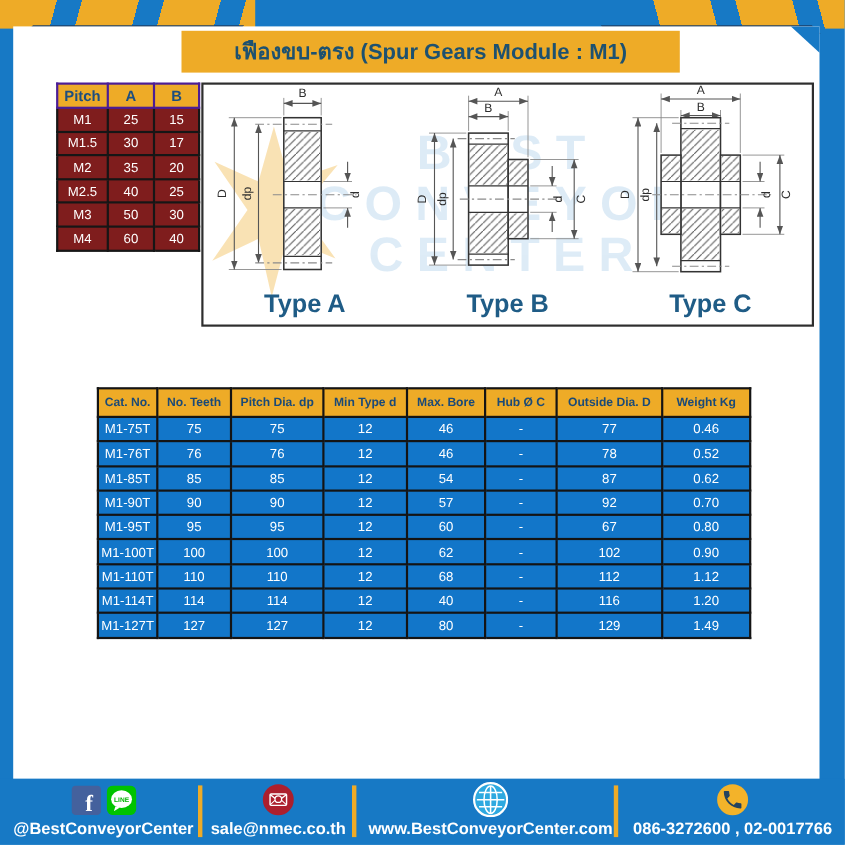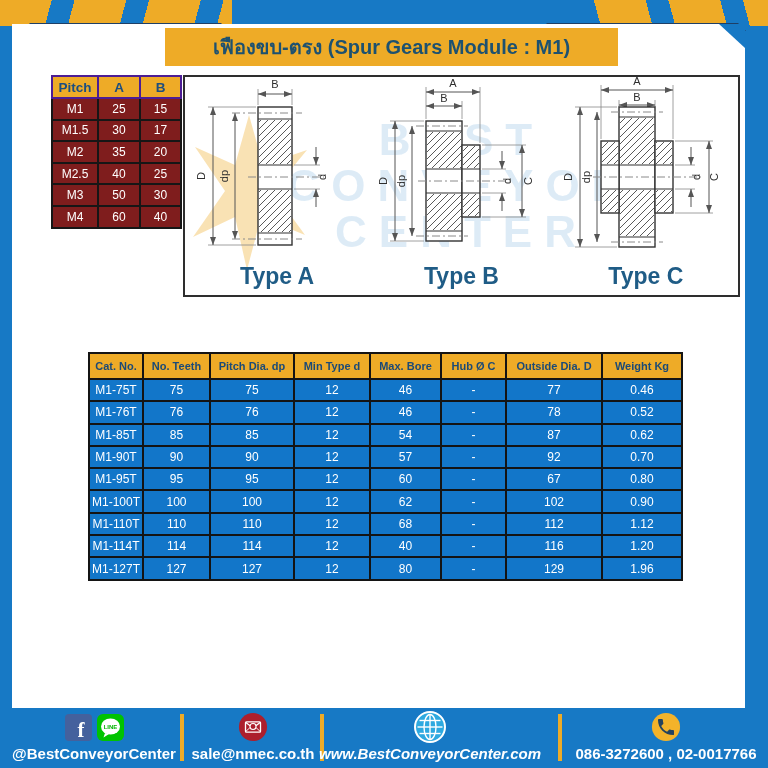--- a/index.html
+++ b/index.html
@@ -386,21 +386,21 @@
           <td>1.20</td>
         </tr>
         <tr>
           <td>M1-127T</td>
           <td>127</td>
           <td>127</td>
           <td>12</td>
           <td>80</td>
           <td>-</td>
           <td>129</td>
-          <td>1.96</td>
+          <td>1.49</td>
         </tr>
       </tbody>
   </table>
 </div>
 
 <div class="footer">
   <div class="fgroup" style="left:8px;width:172px;">
     <div class="ficons">
       <svg width="27" height="27" viewBox="0 0 27 27">
         <rect x="0" y="0" width="27" height="27" rx="4" fill="#44619d"></rect>
@@ -426,21 +426,21 @@
         <path d="M8 11 L16 17 L24 11" fill="none" stroke="#ffffff" stroke-width="1.4"></path>
         <path d="M8 21 L13.5 16 M24 21 L18.5 16" fill="none" stroke="#ffffff" stroke-width="1"></path>
         <circle cx="16" cy="15.5" r="3.2" fill="#ac1f2d" stroke="#ffffff" stroke-width="1.2"></circle>
       </svg>
     </div>
     <div class="ftext">sale@nmec.co.th</div>
   </div>
 
   <div class="fdiv" style="left:320px;"></div>
 
-  <div class="fgroup" style="left:316px;width:228px;font-style:italic;">
+  <div class="fgroup" style="left:332px;width:228px;">
     <div class="ficons">
       <svg width="32" height="32" viewBox="0 0 32 32">
         <circle cx="16" cy="16" r="15" fill="#2ea9e0" stroke="#ffffff" stroke-width="2"></circle>
         <ellipse cx="16" cy="16" rx="6" ry="12.5" fill="none" stroke="#ffffff" stroke-width="1.4"></ellipse>
         <line x1="3.5" y1="16" x2="28.5" y2="16" stroke="#ffffff" stroke-width="1.4"></line>
         <line x1="5.5" y1="9.5" x2="26.5" y2="9.5" stroke="#ffffff" stroke-width="1.4"></line>
         <line x1="5.5" y1="22.5" x2="26.5" y2="22.5" stroke="#ffffff" stroke-width="1.4"></line>
         <line x1="16" y1="3.5" x2="16" y2="28.5" stroke="#ffffff" stroke-width="1.4"></line>
       </svg>
     </div>

